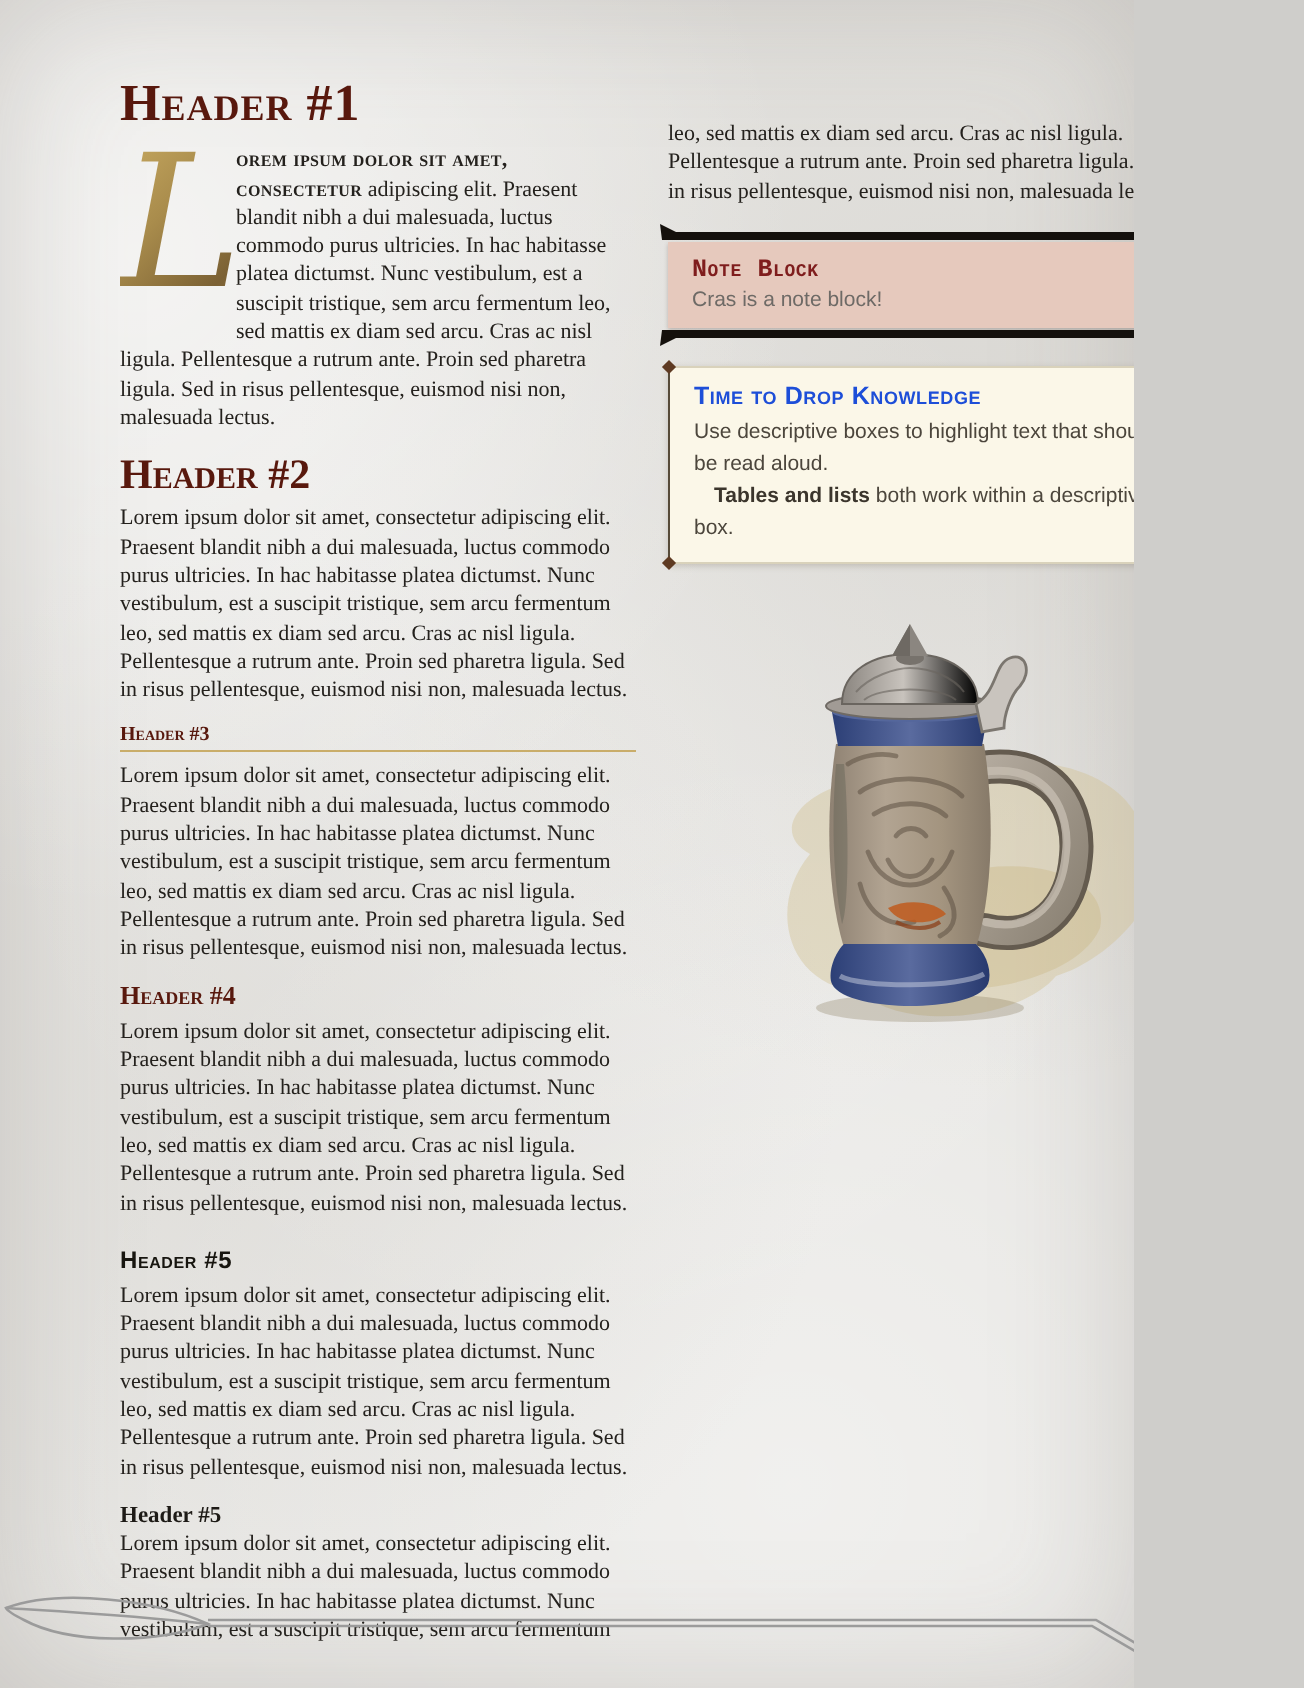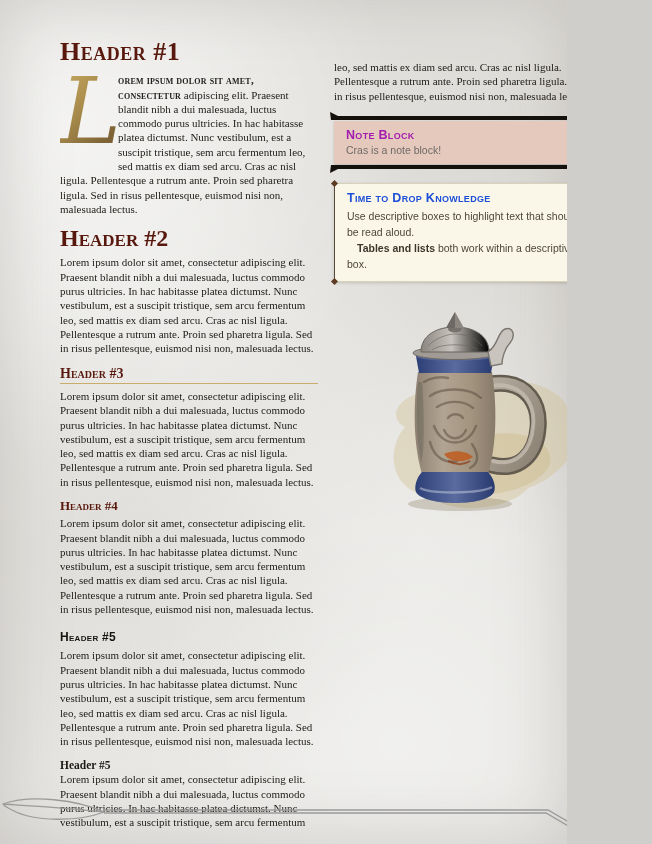--- a/index.html
+++ b/index.html
@@ -24,22 +24,22 @@
   .col-right{left:334px;top:60px;}
 
   h1,h2,h3,h4{
     font-family:"Liberation Serif", serif;
     font-variant:small-caps;
     color:#58180d;
     font-weight:600;
     margin:0;
   }
   h1{font-size:26px;line-height:1.05;margin-bottom:8px;letter-spacing:.5px;}
-  h2{font-size:24px;line-height:1.05;margin:10px 0 4px;}
-  h3{font-size:14px;line-height:1.1;margin:10px 0 5px;border-bottom:1.5px solid #c9ad6a;padding-bottom:2px;}
+  h2{font-size:21px;line-height:1.05;margin:10px 0 4px;}
+  h3{font-size:10px;line-height:1.1;margin:10px 0 5px;border-bottom:1.5px solid #c9ad6a;padding-bottom:2px;}
   h4{font-size:13px;line-height:1.1;margin:10px 0 3px;font-weight:700;}
   .h5{
     font-family:"Liberation Sans", sans-serif;
     font-variant:small-caps;font-weight:700;font-size:12px;
     color:#17150f;margin:14px 0 4px;letter-spacing:.3px;
   }
   .h6{font-size:11.5px;font-weight:700;color:#1d1a16;margin:11px 0 1px;}
 
   p.body{
     font-size:11px;line-height:14.3px;color:#24211d;
@@ -60,23 +60,23 @@
 
   
   .note{position:relative;margin:4px 0 10px 0;}
   .note svg.bar{display:block;margin-left:-4px;}
   .note-inner{
     background:#e6c9bd;
     padding:7px 12px 8px 12px;
     box-shadow:0 1px 2px rgba(60,40,30,.25);
   }
   .note-title{
-    font-family:Liberation Sans, sans-serif;
+    font-family:Liberation Mono, monospace;
     font-variant:small-caps;font-weight:700;font-size:12.5px;
-    color:#a21caf;letter-spacing:.3px;margin-bottom:2px;
+    color:#7f1d1d;letter-spacing:.3px;margin-bottom:2px;
   }
   .note-text{
     font-family:"Liberation Sans", sans-serif;
     font-size:10.5px;color:#6e6a66;
   }
 
   
   .descriptive{
     position:relative;
     background:#fbf7e8;

